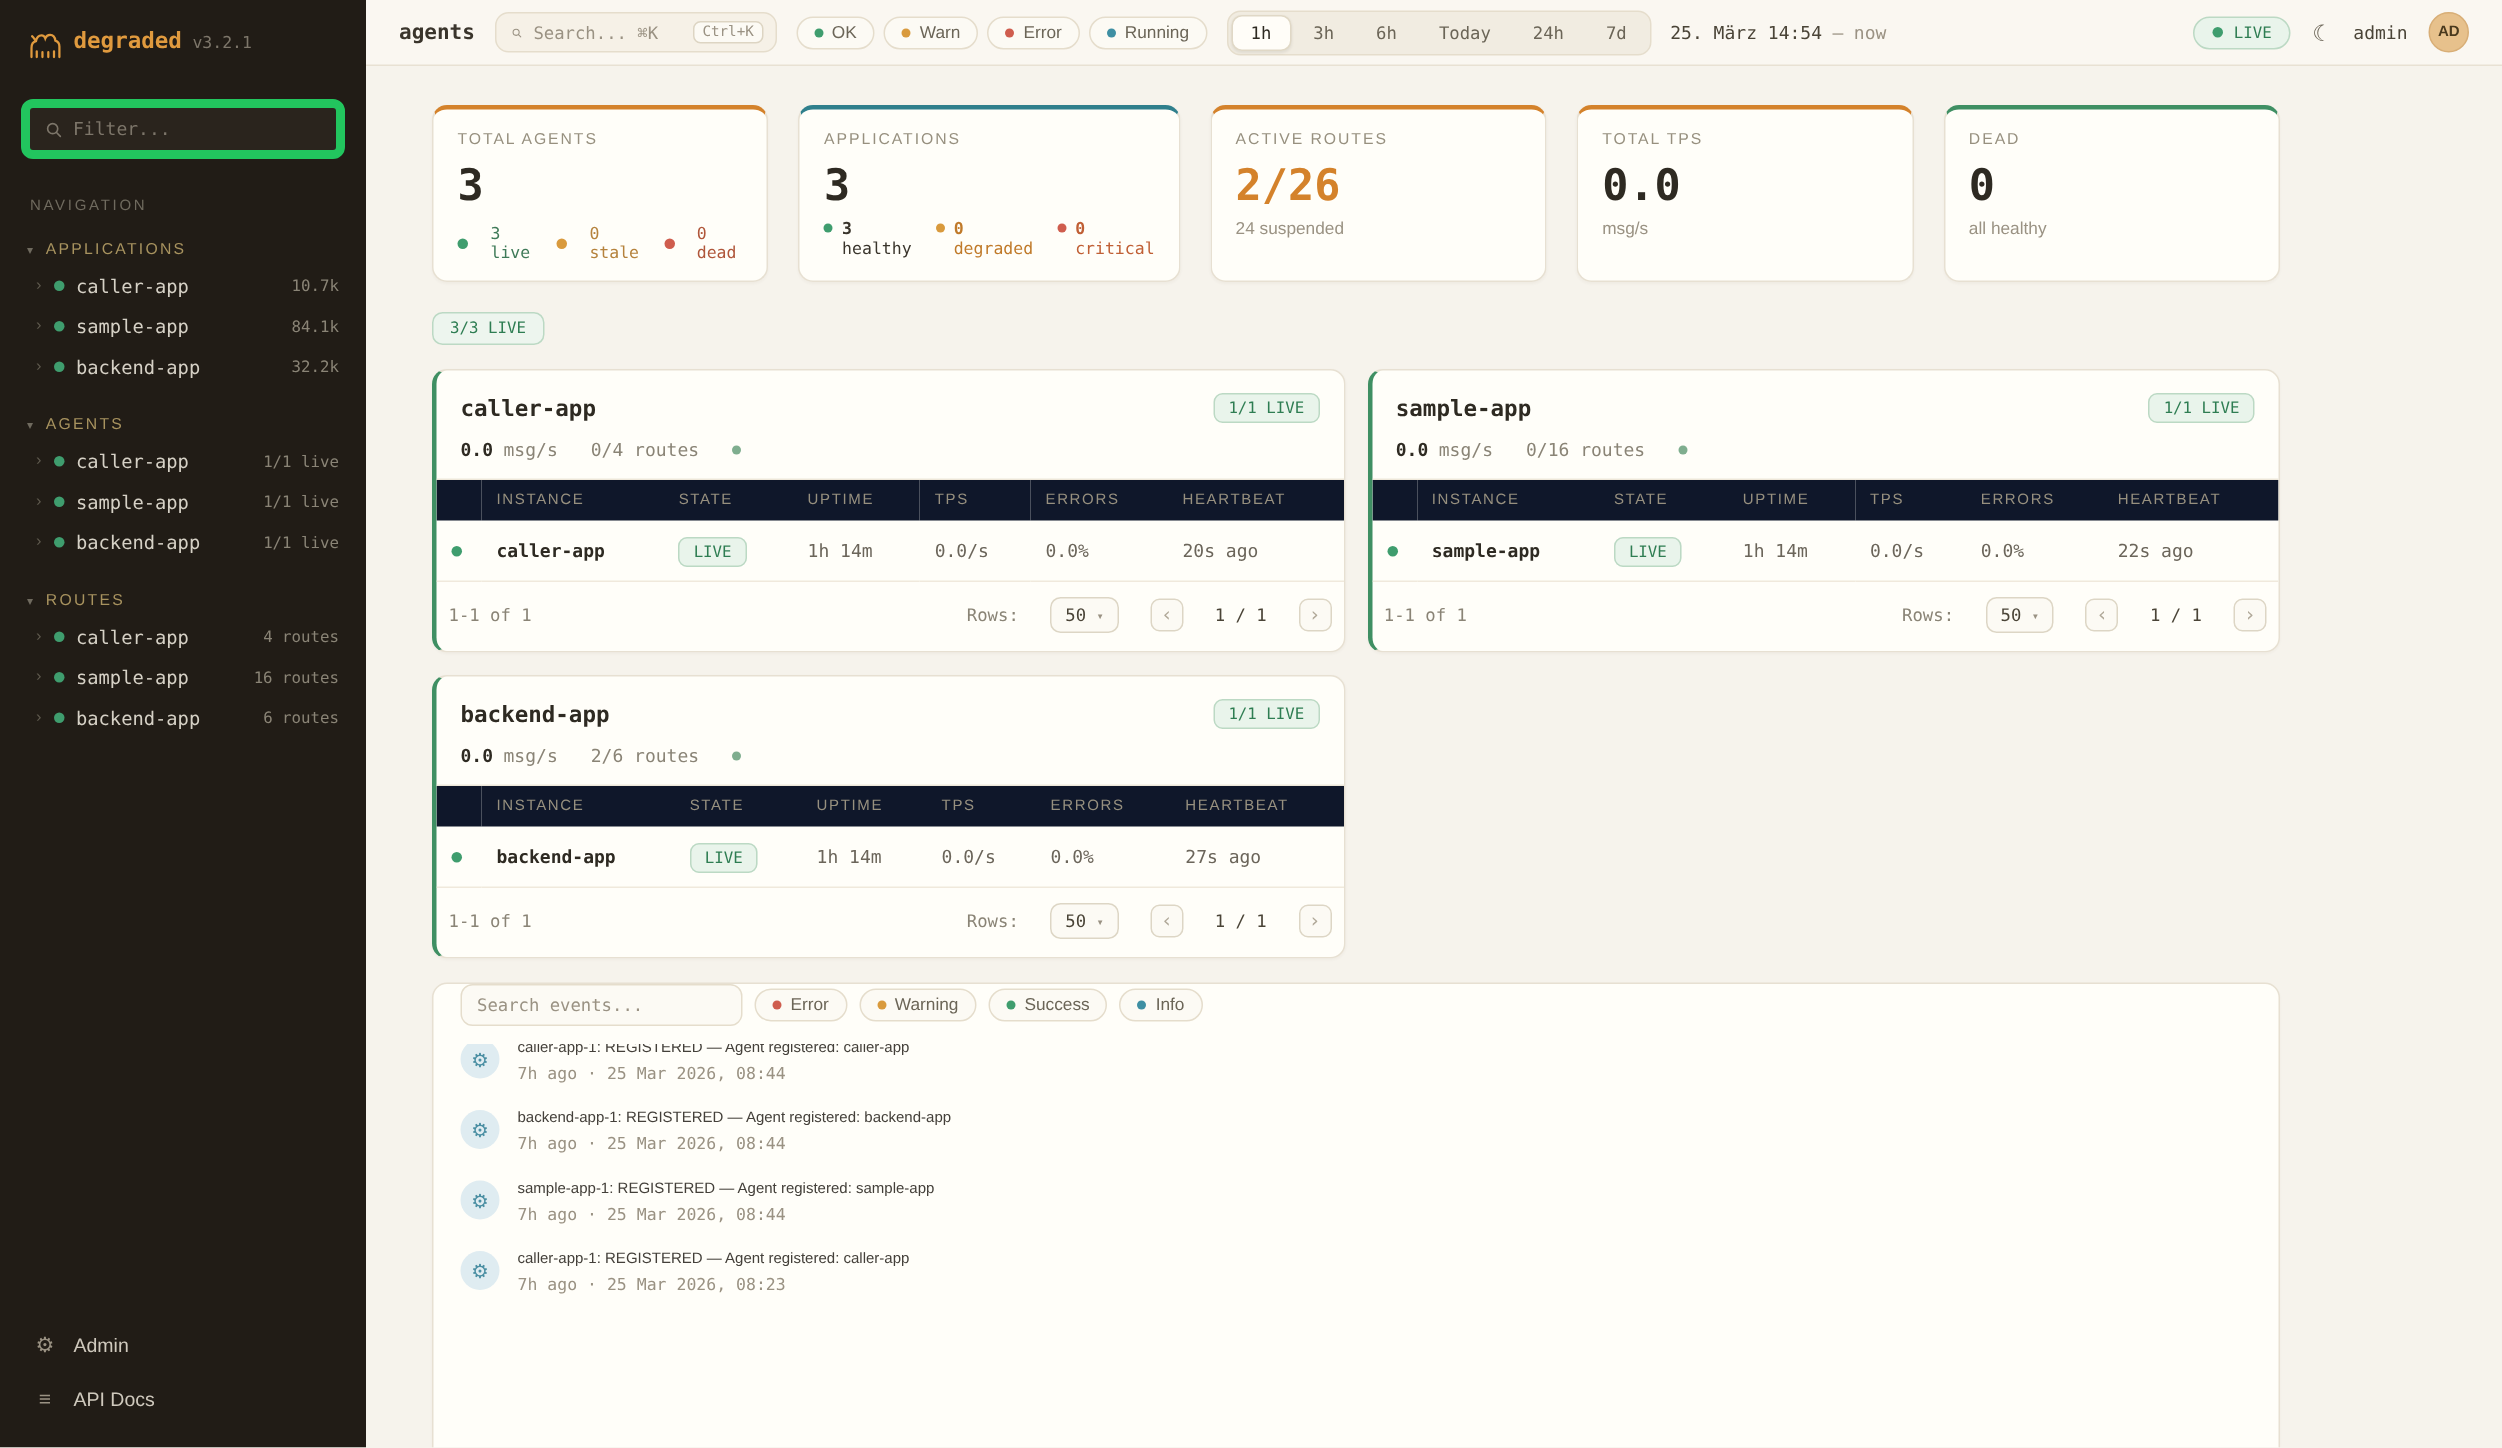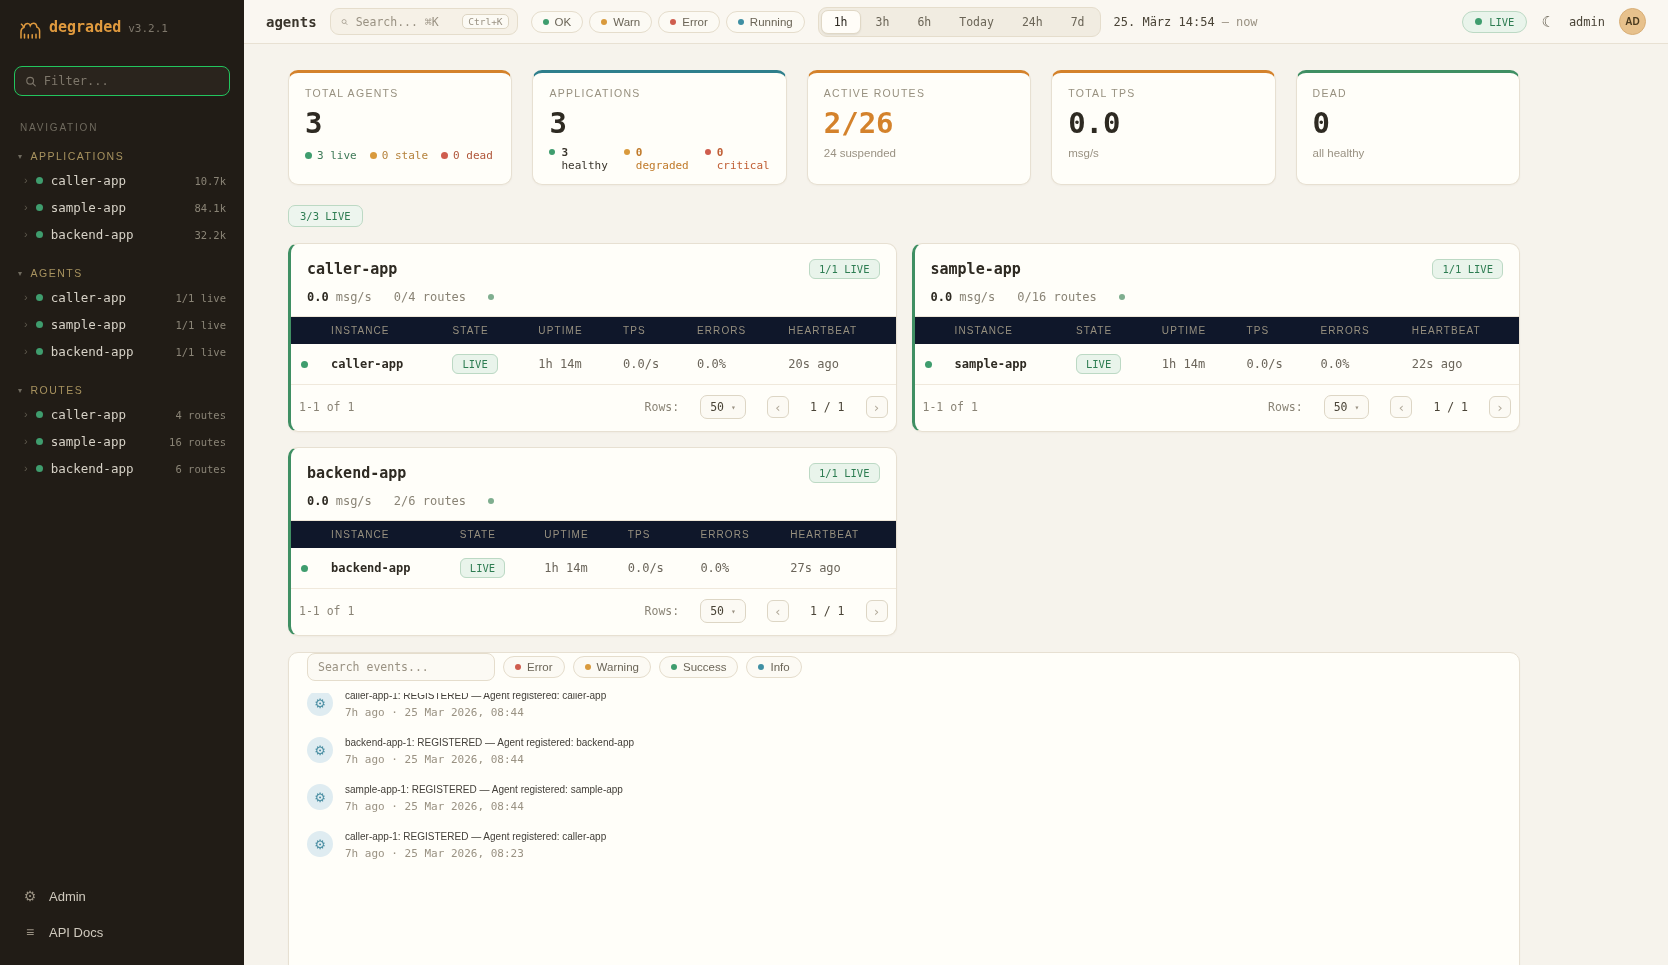--- a/index.html
+++ b/index.html
@@ -10,21 +10,21 @@
   .dot-red { background:#cf5d4e; } .dot-teal { background:#3e8fa3; }
 
   
   .sidebar { width:244px; min-width:244px; background:#211c16; color:#d6d1c6;
              display:flex; flex-direction:column; padding:18px 12px 16px; }
   .logo-row { display:flex; align-items:baseline; gap:7px; padding:0 6px; }
   .logo-row svg { align-self:center; }
   .logo-name { color:#e09a3e; font-weight:bold; font-size:15px; font-family:"DejaVu Sans Mono",monospace; }
   .logo-version { color:#7d766a; font-size:11px; font-family:"DejaVu Sans Mono",monospace; }
   .filter-box { margin:24px 2px 0; display:flex; align-items:center; gap:7px;
-                background:#2a241d; border:1px solid #22c55e; border-radius:8px; padding:7px 10px; }
+                background:#2a241d; border:6px solid #22c55e; border-radius:8px; padding:7px 10px; }
   .filter-box input { background:transparent; border:none; outline:none; color:#d6d1c6;
                       font-size:12px; width:100%; font-family:"DejaVu Sans Mono",monospace; }
   .filter-box input::placeholder { color:#7d766a; }
   .nav-label { margin:26px 8px 12px; font-size:10px; letter-spacing:1.8px; color:#6f6a5e; }
   .section { margin-bottom:14px; }
   .section-head { display:flex; align-items:center; gap:7px; padding:5px 6px;
                   font-size:10.5px; letter-spacing:1.5px; color:#a8935f; cursor:pointer; }
   .sec-caret { font-size:8px; color:#6f6a5e; }
   .side-item { display:flex; align-items:center; gap:8px; padding:6px 6px 6px 12px;
                border-radius:6px; cursor:pointer; }
@@ -78,21 +78,21 @@
   .scard { background:#fffef9; border:1px solid #e7e0d2; border-top:3px solid #d4822b; border-radius:10px;
            padding:14px 16px 12px; min-height:114px; box-shadow:0 1px 2px rgba(70,55,25,.04); }
   .scard.accent-teal { border-top-color:#2f7f8c; }
   .scard.accent-green { border-top-color:#3f8f63; }
   .scard-label { font-size:10.5px; letter-spacing:1.3px; color:#97907f; }
   .scard-value { font-family:"DejaVu Sans Mono",monospace; font-size:29px; font-weight:bold;
                  margin-top:7px; color:#2e2a22; }
   .scard-value.orange { color:#d4822b; }
   .scard-sub { font-size:11.5px; color:#9a9283; margin-top:7px; }
   .scard-meta { display:flex; gap:13px; margin-top:9px; font-size:11px; font-family:"DejaVu Sans Mono",monospace; }
-  .meta-item { display:inline-flex; align-items:center; gap:5px; }
+  .meta-item { display:inline-flex; align-items:center; gap:15px; }
   .c-live { color:#3f7a58; } .c-stale { color:#b5823c; } .c-dead { color:#b0563a; }
   .scard-meta2 { display:flex; gap:16px; margin-top:6px; font-size:11px; font-family:"DejaVu Sans Mono",monospace; }
   .mcol { display:flex; gap:6px; align-items:flex-start; }
   .mcol .dot { margin-top:3px; width:6px; height:6px; }
   .mnum { font-weight:bold; }
   .c-healthy { color:#3a352c; } .c-degraded { color:#c07a2a; } .c-critical { color:#c05f35; }
 
   
   .live-pill { display:inline-block; margin:20px 0 16px; border:1px solid #bcd9c4; background:#edf5ee;
                color:#2e7d52; border-radius:7px; padding:4px 11px; font-size:10.5px;

